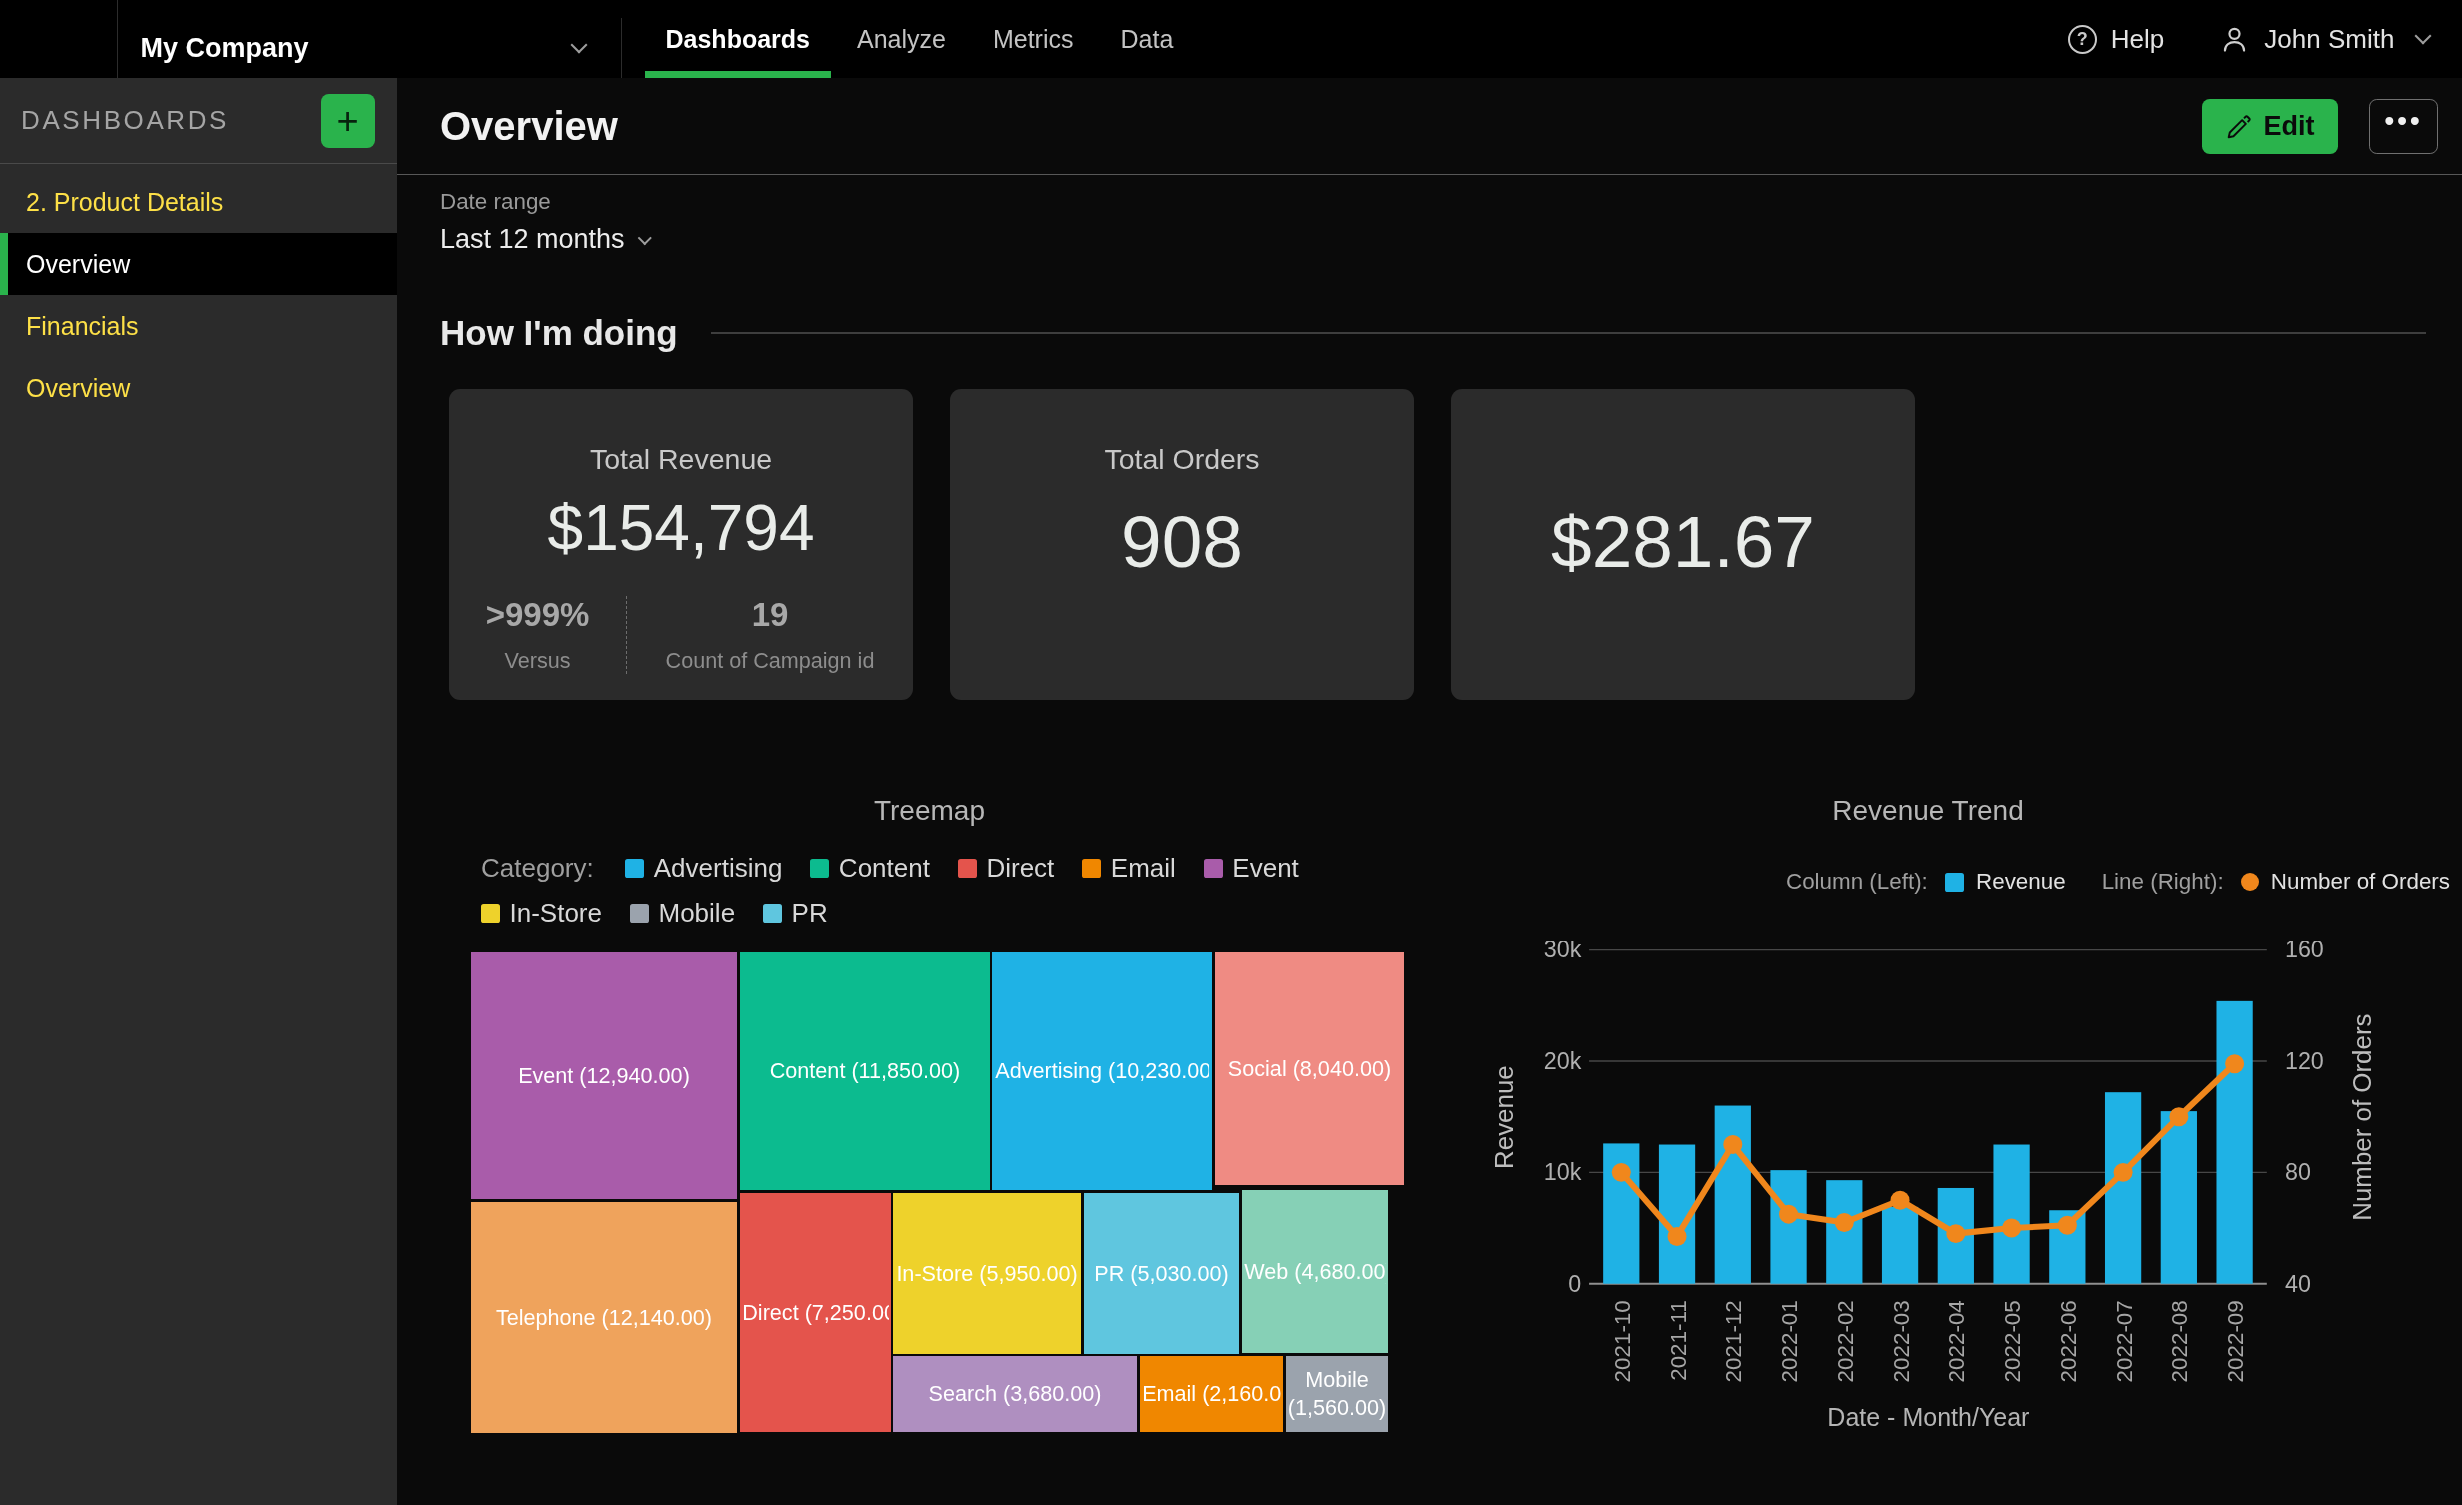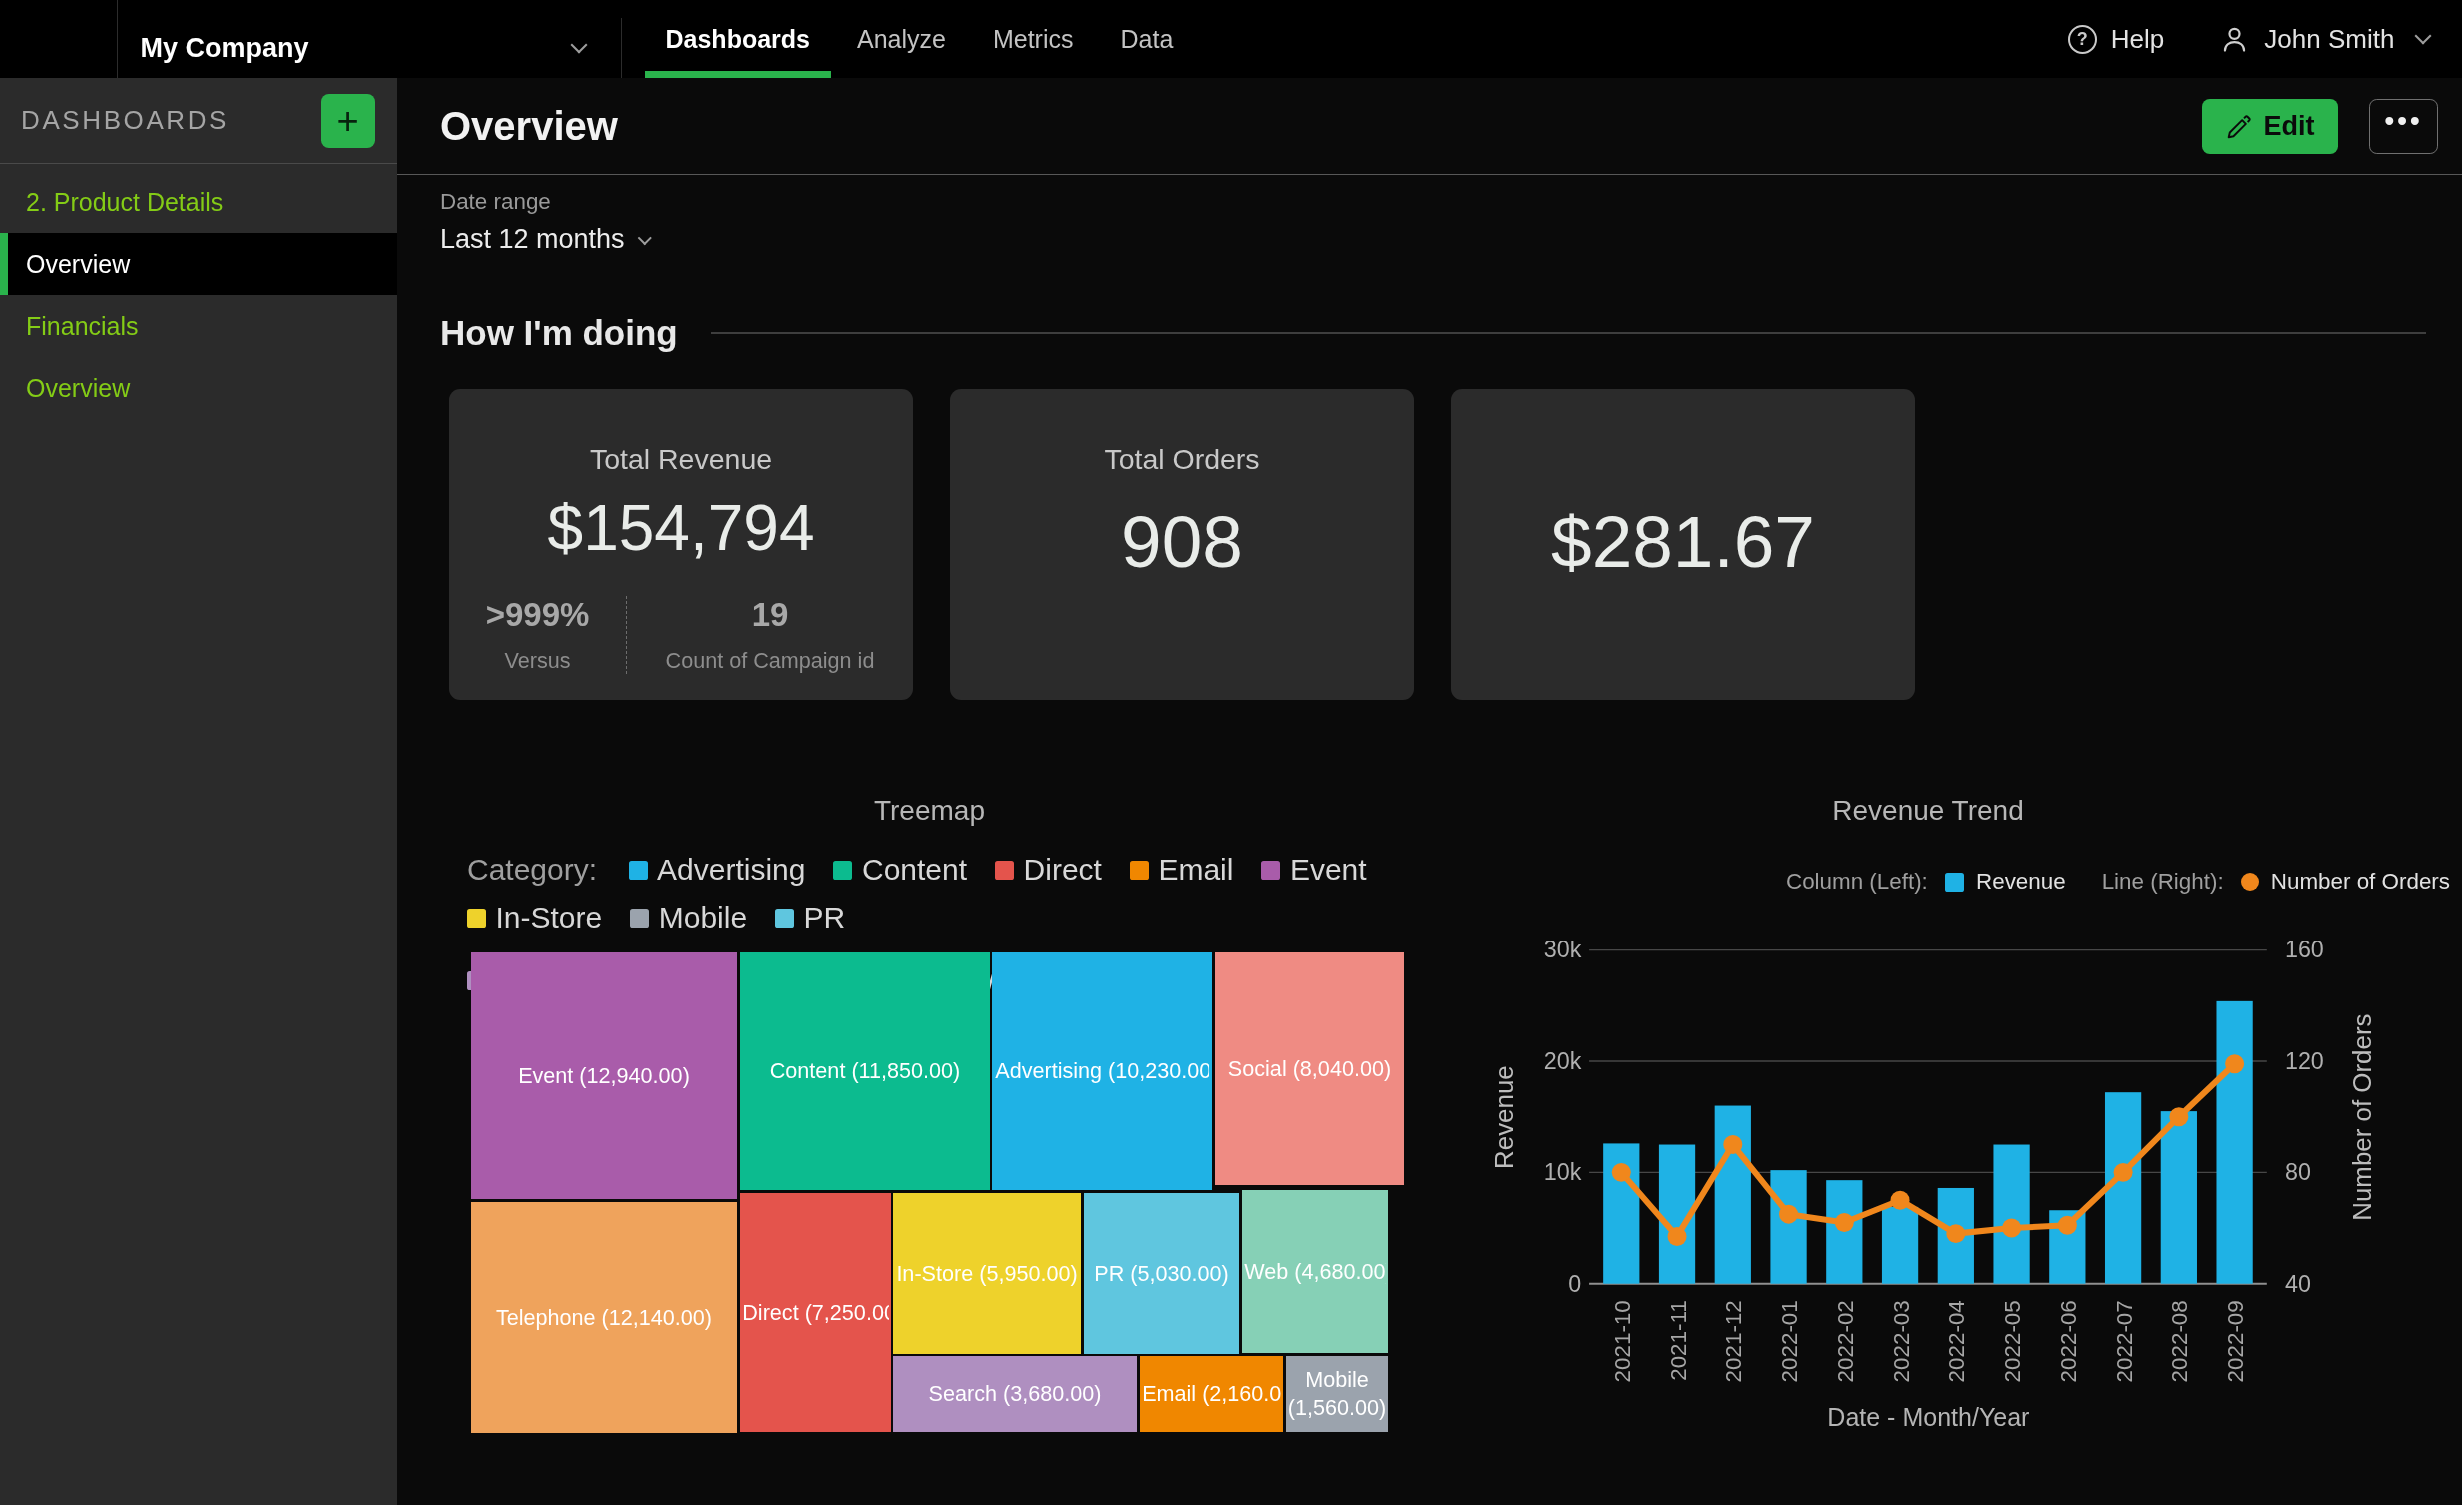--- a/index.html
+++ b/index.html
@@ -29,21 +29,21 @@
 
   
   .sidebar { position:absolute; top:78px; left:0; width:397px; height:1428px; background:#2b2b2b; }
   .sb-header { height:86px; display:flex; align-items:center; justify-content:space-between;
                padding:0 22.4px 0 21px; border-bottom:1.7px solid #4a4a4a; }
   .sb-title { color:#a5a5a5; font-size:26px; letter-spacing:2.6px; }
   .sb-add { width:54px; height:54px; background:var(--accent); border:none; border-radius:7.8px;
             color:#07230e; font-size:38px; line-height:1; display:flex; align-items:center;
             justify-content:center; cursor:pointer; font-weight:400; }
   .sb-items { padding-top:7px; }
-  .sb-item { height:62px; display:flex; align-items:center; padding-left:26px; color:#84cc16;
+  .sb-item { height:62px; display:flex; align-items:center; padding-left:26px; color:#fde047;
              font-size:25px; cursor:pointer; position:relative; }
   .sb-item.active { background:#000; color:#fff; }
   .sb-item.active::before { content:""; position:absolute; left:0; top:0; bottom:0; width:7.8px;
                             background:var(--accent); }
 
   
   .main { position:absolute; left:397px; top:78px; width:2065px; height:1428px; background:#0a0a0a; }
   .page-header { position:absolute; top:0; left:0; right:0; height:97px; border-bottom:0.9px solid #585858; }
   .page-title { position:absolute; left:43px; top:26px; font-size:40px; font-weight:700; color:#f2f2f2; }
   .actions { position:absolute; right:24px; top:21px; display:flex; gap:31px; }
@@ -76,22 +76,22 @@
   .cmp-col.left { width:178px; border-right:1.7px dashed #6d6d6d; }
   .cmp-col.right { flex:1; }
   .cmp-val { font-size:33px; font-weight:700; color:#a8a8a8; }
   .cmp-label { font-size:21.6px; color:#8d8d8d; margin-top:14px; }
 
   
   .panel-title { position:absolute; font-size:28px; color:#b7b7b7; text-align:center; }
   #tmTitle { left:74px; width:917px; top:717px; }
   #trTitle { left:1071px; width:920px; top:717px; }
 
-  .tm-legend { position:absolute; left:70px; top:775px; width:958px; display:flex; flex-wrap:wrap;
-               column-gap:28px; row-gap:14px; align-items:flex-end; font-size:30px; color:#d8d8d8; }
+  .tm-legend { position:absolute; left:84px; top:775px; width:958px; display:flex; flex-wrap:wrap;
+               column-gap:28px; row-gap:14px; align-items:flex-end; font-size:26px; color:#d8d8d8; }
   .lg-label { color:#9f9f9f; margin-right:3.5px; }
   .lg-item { display:flex; align-items:center; gap:9.5px; cursor:pointer; }
   .lg-swatch { width:19px; height:19px; border-radius:2.6px; }
   .lg-break { flex-basis:100%; height:0; }
 
   .treemap { position:absolute; left:74px; top:874px; width:917px; height:480px; }
   .tm-box { position:absolute; display:flex; align-items:center; justify-content:center;
             color:#fff; font-size:21.6px; overflow:hidden; cursor:pointer; }
   .tm-box span { white-space:nowrap; overflow:hidden; max-width:97%; }
   .tm-box.wrap span { white-space:normal; text-align:center; line-height:1.3; }

